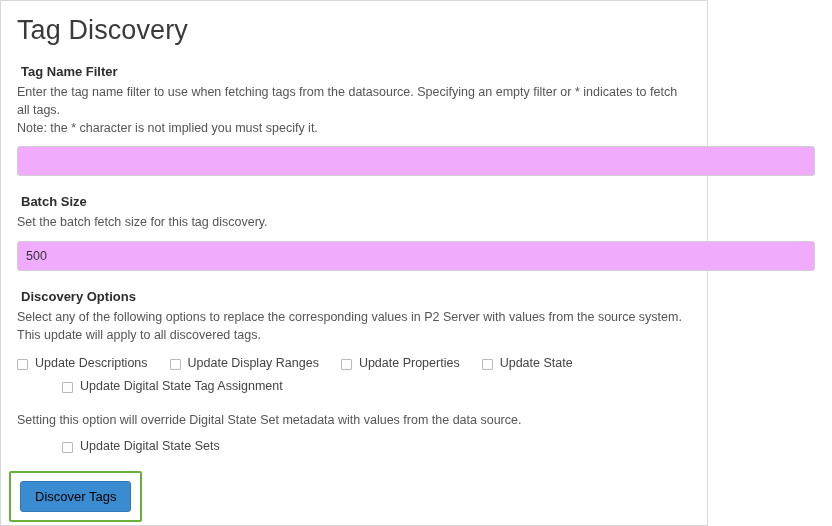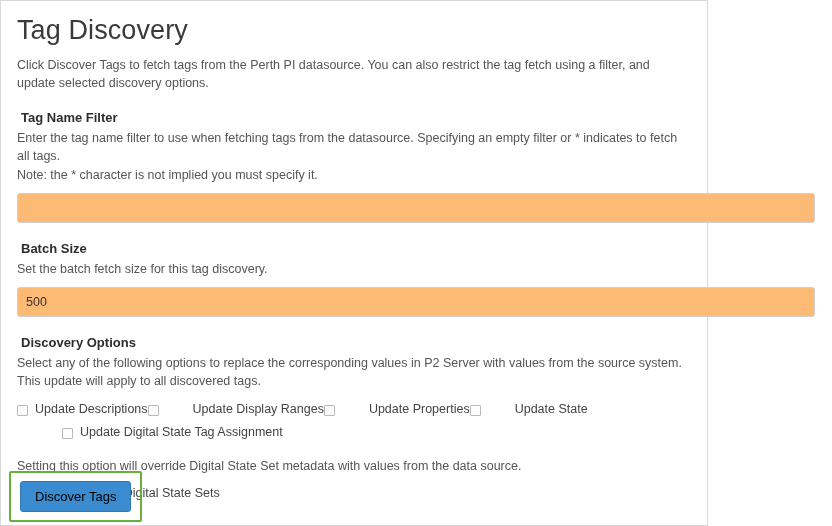--- a/index.html
+++ b/index.html
@@ -53,42 +53,42 @@
   }
   .text-input {
     display: block;
     box-sizing: border-box;
     width: 798px;
     height: 30px;
     margin-top: 9px;
     padding: 4px 8px;
     border: 1px solid #cfcfcf;
     border-radius: 3px;
-    background: #fdba74;
+    background: #f0abfc;
     font-family: "Liberation Sans", sans-serif;
     font-size: 12.5px;
     color: #333333;
     outline: none;
   }
   .text-input::placeholder {
     color: #b5b5b5;
   }
   .options-row {
     display: flex;
     align-items: center;
     margin-top: 12px;
   }
   .opt {
     display: flex;
     align-items: flex-end;
     font-size: 12.5px;
     color: #444444;
   }
   .opt + .opt {
-    gap: 27px;
+    margin-left: 22px;
   }
   .checkbox {
     width: 11px;
     height: 11px;
     box-sizing: border-box;
     border: 1px solid #b9b9b9;
     background: #fdfdfd;
     border-radius: 1px;
     margin-right: 7px;
     flex: 0 0 auto;
@@ -127,21 +127,20 @@
   .opt-label { white-space: nowrap; }
 </style>
 </head>
 <body>
 
 <div class="page">
   <div class="content">
 
     <h1 class="page-title">Tag Discovery</h1>
 
-    <p class="intro">Click Discover Tags to fetch tags from the Perth PI datasource. You can also restrict the tag fetch using a filter, and update selected discovery options.</p>
 
     <div class="section-title">Tag Name Filter</div>
     <p class="helper">Enter the tag name filter to use when fetching tags from the datasource. Specifying an empty filter or  *  indicates to fetch all tags.</p>
     <p class="helper">Note: the  *  character is not implied you must specify it.</p>
     <input class="text-input" type="text" value="" style="">
 
     <div class="section-title">Batch Size</div>
     <p class="helper">Set the batch fetch size for this tag discovery.</p>
     <input class="text-input" type="text" value="500" style="">
 

